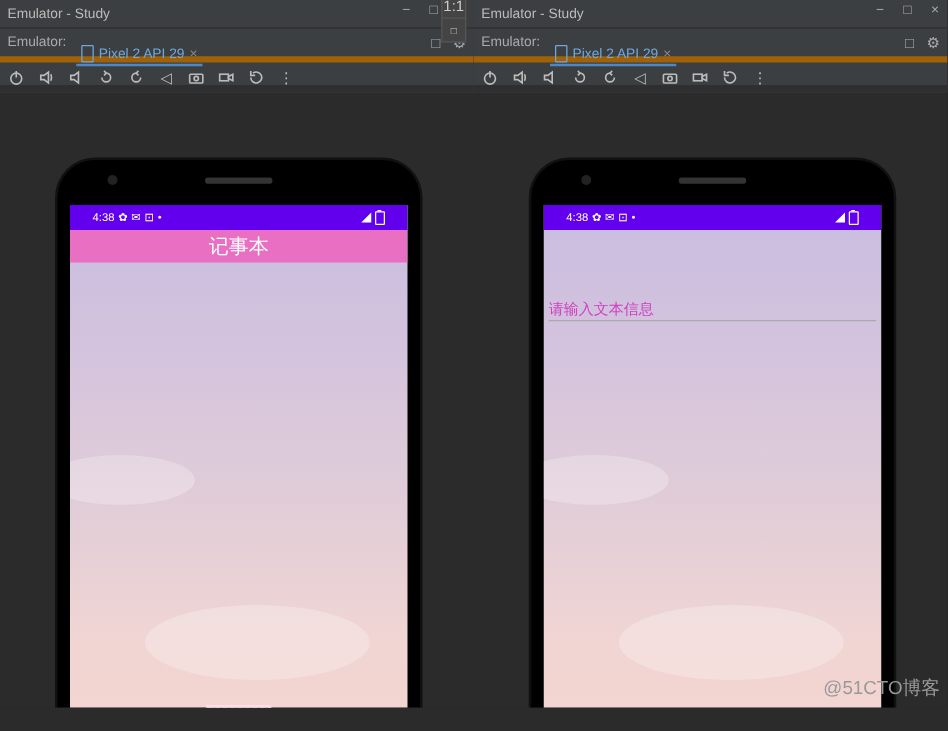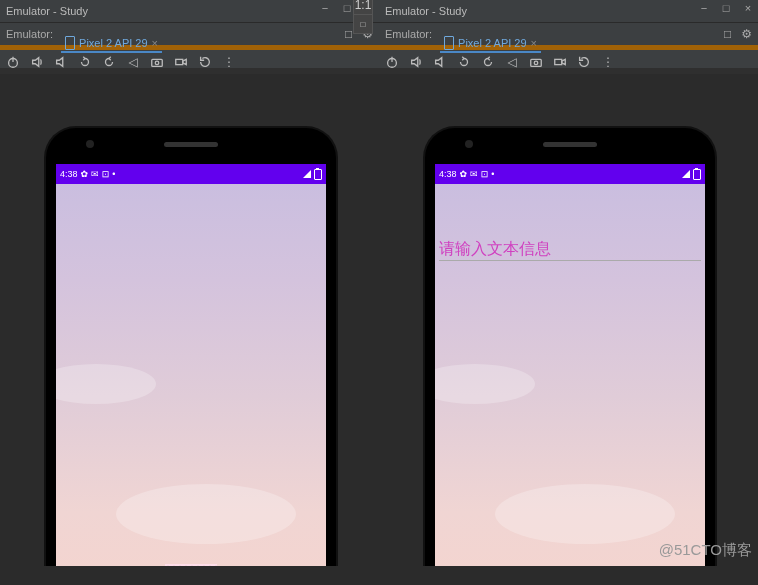--- a/index.html
+++ b/index.html
@@ -18,32 +18,32 @@
   .emubar-right{position:absolute;right:6px;display:flex;gap:10px;color:#aaa;font-size:12px}
   .toolbar{display:flex;align-items:center;height:24px;background:#3c3f41;padding:0 6px;gap:10px;color:#aaa}
   .tb-icon{width:14px;height:14px;display:flex;align-items:center;justify-content:center;font-size:12px;color:#bbb}
   .tb-svg{width:14px;height:14px;fill:none;stroke:#bbb;stroke-width:1.5}
   .dark-area{position:absolute;top:68px;bottom:0;left:0;right:0;background:#2f2f2f}
   .phone{position:absolute;left:46px;top:60px;width:290px;height:540px;background:#000;border-radius:30px;box-shadow:0 0 0 2px #111}
   .speaker{position:absolute;top:14px;left:50%;transform:translateX(-50%);width:54px;height:5px;background:#333;border-radius:3px}
   .cam{position:absolute;top:12px;left:40px;width:8px;height:8px;background:#222;border-radius:50%}
   .screen{position:absolute;top:36px;left:10px;right:10px;bottom:40px;background:linear-gradient(180deg,#c8bde0 0%,#d4c3dd 25%,#e0ccd8 50%,#f0d5d3 75%,#f6d4cd 100%);overflow:hidden}
   .cloud{position:absolute;background:rgba(255,255,255,0.25);border-radius:50%}
-  .statusbar{height:20px;background:#6200ee;display:flex;align-items:center;justify-content:space-between;padding:0 4px;font-size:9px;color:#fff}
+  .statusbar{height:20px;background:#6200ee;display:flex;align-items:center;justify-content:space-between;padding:0 18px;font-size:9px;color:#fff}
   .status-icons{display:flex;gap:3px;align-items:center}
   .sig{width:0;height:0;border-left:8px solid transparent;border-bottom:8px solid #fff}
   .batt{width:6px;height:9px;border:1px solid #fff;border-radius:1px;position:relative}
   .batt::after{content:"";position:absolute;top:-2px;left:1px;width:3px;height:1px;background:#fff}
   .appbar{height:26px;background:#e86fc1;display:flex;align-items:center;justify-content:center;position:relative}
   .appbar-title{color:#fff;font-size:16px;font-weight:500}
   .back-btn{position:absolute;left:4px;top:2px;width:22px;height:22px;background:#fff;border-radius:50%;display:flex;align-items:center;justify-content:center}
   .back-btn svg{width:14px;height:14px;fill:#e86fc1}
   .content{position:absolute;top:46px;left:0;right:0;bottom:0}
   .input-row{margin-top:28px;padding:0 4px}
-  .edit-text{width:100%;border:none;border-bottom:1px solid #aaa;background:transparent;font-size:16px;color:#d040c0;padding:2px 0}
+  .edit-text{width:100%;border:none;border-bottom:1px solid #aaa;background:transparent;font-size:12px;color:#d040c0;padding:2px 0}
   .edit-text::placeholder{color:#d040c0}
   .btn-add{position:absolute;left:50%;bottom:12px;transform:translateX(-50%);width:46px;height:46px;background:#fff;border:3px solid rgba(255,200,220,0.6);display:flex;align-items:center;justify-content:center}
   .plus-box{width:28px;height:28px;background:#ed6fb5;display:flex;align-items:center;justify-content:center;color:#fff;font-size:22px;font-weight:bold}
   .checker{background-image:linear-gradient(45deg,#eee 25%,transparent 25%),linear-gradient(-45deg,#eee 25%,transparent 25%),linear-gradient(45deg,transparent 75%,#eee 75%),linear-gradient(-45deg,transparent 75%,#eee 75%);background-size:6px 6px;background-color:#fff}
   .two-btn-row{position:absolute;bottom:18px;left:0;right:0;display:flex;justify-content:space-around;padding:0 30px}
   .small-btn{width:34px;height:34px;display:flex;align-items:center;justify-content:center;background:#fff}
   .zoom-ctrl{position:absolute;right:6px;bottom:40px;display:flex;flex-direction:column;background:#444;border:1px solid #555}
   .zoom-btn{width:18px;height:18px;display:flex;align-items:center;justify-content:center;color:#ccc;font-size:12px;border-bottom:1px solid #555}
   .zoom-btn:last-child{border-bottom:none;font-size:8px}
   .watermark{position:absolute;right:6px;bottom:6px;color:#999;font-size:15px}
@@ -137,20 +137,23 @@
               <span>4:38</span>
               <span>✿</span>
               <span>✉</span>
               <span>⊡</span>
               <span>•</span>
             </div>
             <div class="status-icons">
               <span class="sig"></span>
               <span class="batt"></span>
             </div>
+          </div>
+          <div class="appbar">
+            <span class="appbar-title">记事本</span>
           </div>
           <div class="content">
             <div class="btn-add checker">
               <div class="plus-box">+</div>
             </div>
           </div>
         </div>
 
       </div>
       <div class="zoom-ctrl">

